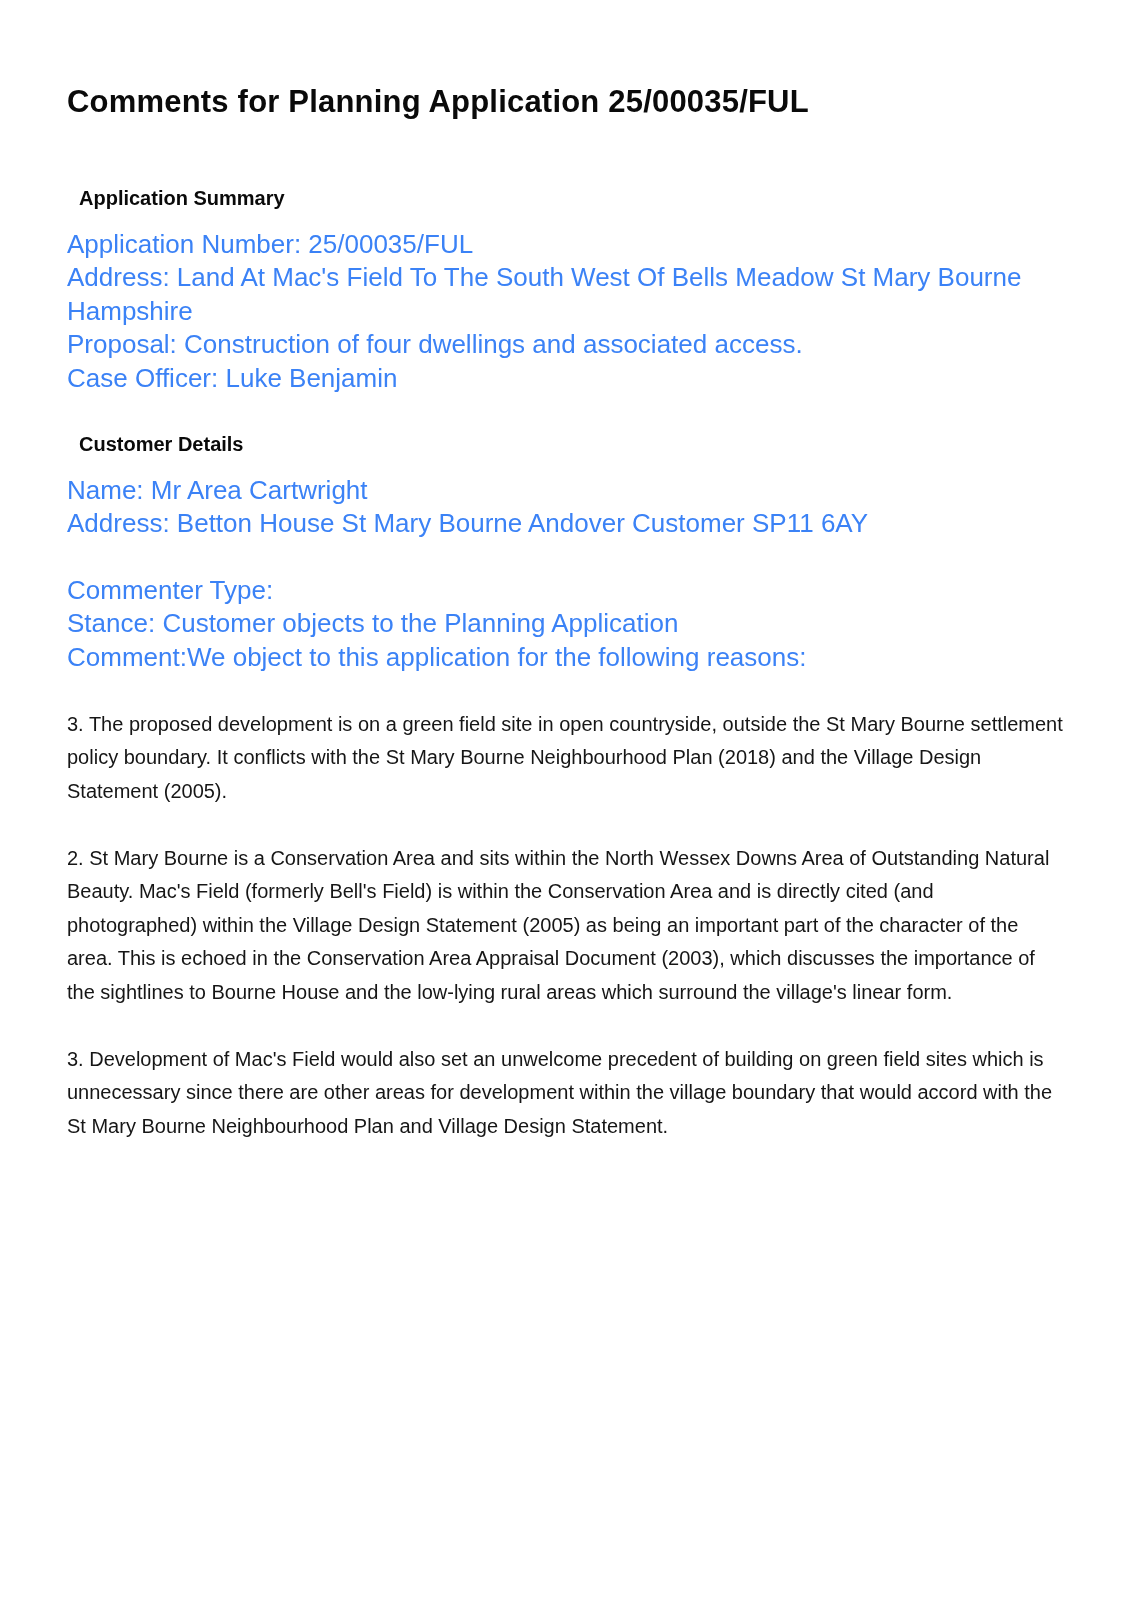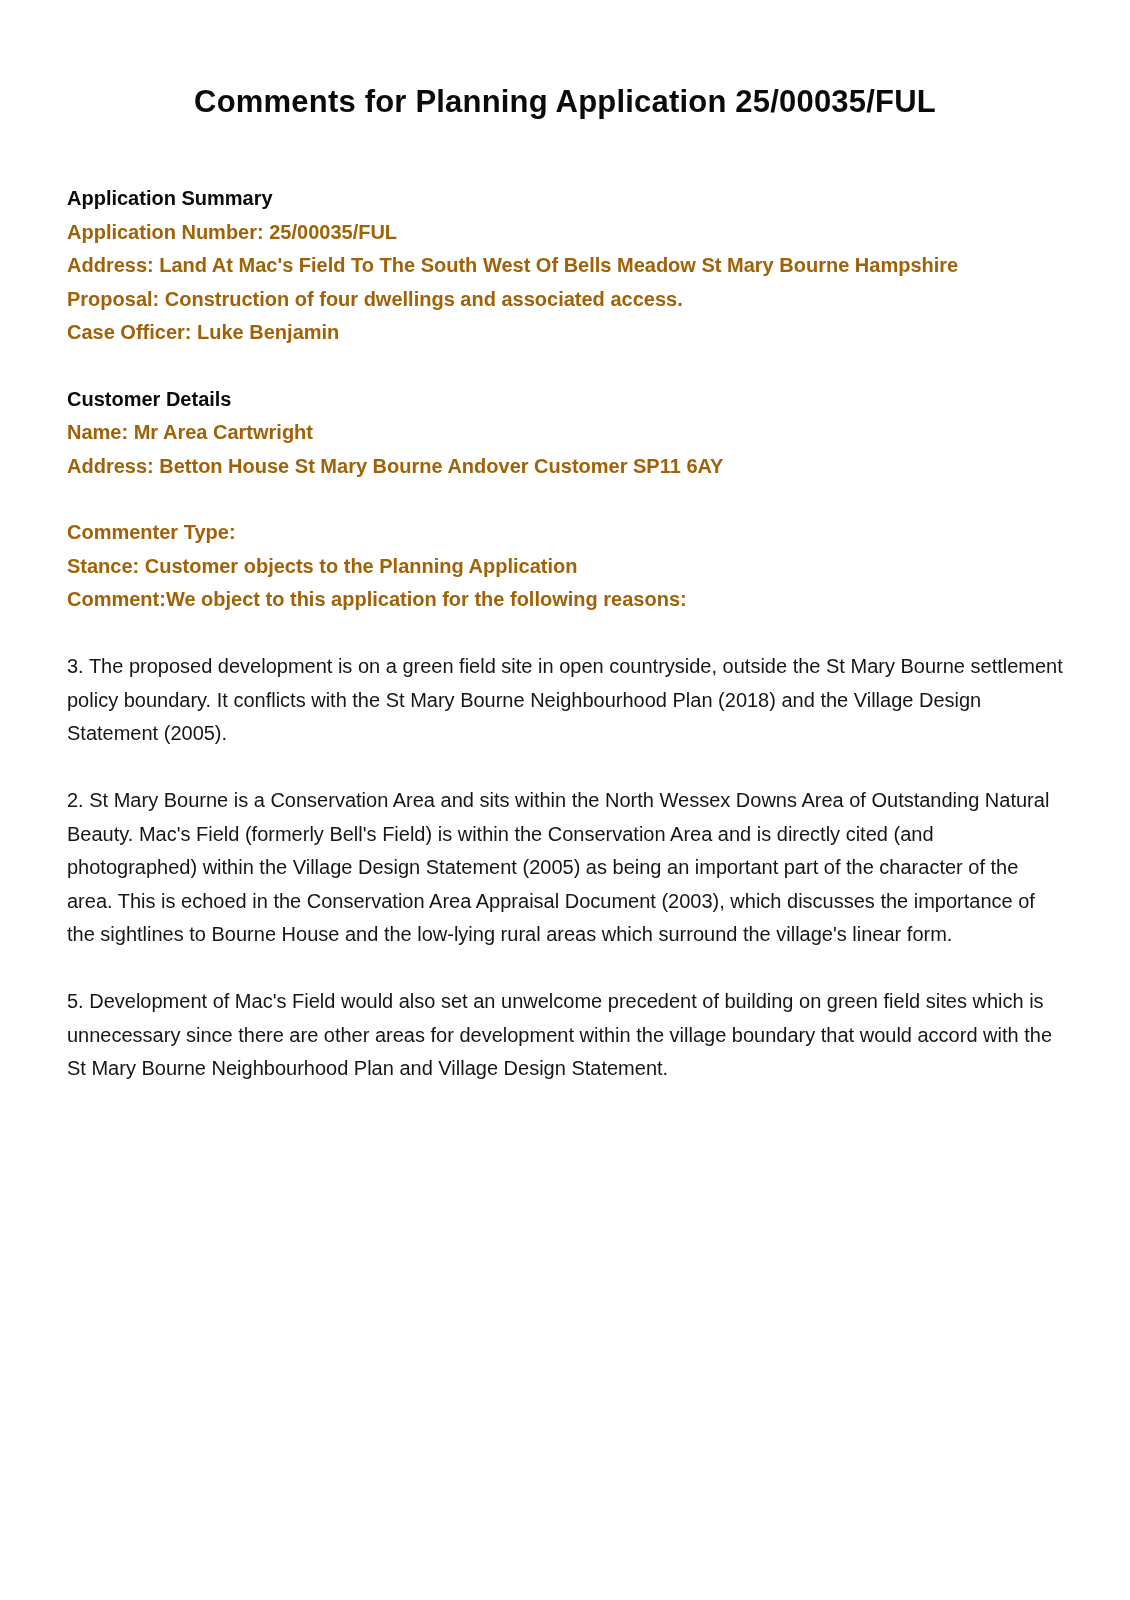--- a/index.html
+++ b/index.html
@@ -14,41 +14,39 @@
     background: #ffffff;
     color: #111111;
     font-family: "Liberation Sans", "DejaVu Sans", sans-serif;
     box-sizing: border-box;
     padding: 84px 67px 0 67px;
     overflow: hidden;
   }
   .doc-title {
     font-size: 31px;
     font-weight: bold;
-    text-align: center;
     letter-spacing: 0.2px;
     margin: 0 0 62px 0;
     color: #0a0a0a;
   }
   .section {
     margin: 0 0 33px 0;
   }
   .section-heading {
     font-size: 20px;
     font-weight: bold;
     line-height: 33.5px;
-    margin: 0;
+    margin: 12px;
     color: #0a0a0a;
   }
   .doc-line {
-    font-size: 20px;
+    font-size: 26px;
     line-height: 33.5px;
     margin: 0;
-    color: #a16207;
-    font-weight: bold;
+    color: #3b82f6;
   }
   .doc-paragraph {
     font-size: 20px;
     line-height: 33.5px;
     margin: 33.5px 0 0 0;
     color: #161616;
     max-width: 996px;
   }
 </style>
 </head>
@@ -72,16 +70,16 @@
     <p class="doc-line">Address: Betton House St Mary Bourne Andover Customer SP11 6AY</p>
   </div>
 
   <div class="section">
     <p class="doc-line">Commenter Type:</p>
     <p class="doc-line">Stance: Customer objects to the Planning Application</p>
     <p class="doc-line">Comment:We object to this application for the following reasons:</p>
 
     <p class="doc-paragraph">3. The proposed development is on a green field site in open countryside, outside the St Mary Bourne settlement policy boundary. It conflicts with the St Mary Bourne Neighbourhood Plan (2018) and the Village Design Statement (2005).</p>
     <p class="doc-paragraph">2. St Mary Bourne is a Conservation Area and sits within the North Wessex Downs Area of Outstanding Natural Beauty. Mac's Field (formerly Bell's Field) is within the Conservation Area and is directly cited (and photographed) within the Village Design Statement (2005) as being an important part of the character of the area. This is echoed in the Conservation Area Appraisal Document (2003), which discusses the importance of the sightlines to Bourne House and the low-lying rural areas which surround the village's linear form.</p>
-    <p class="doc-paragraph">5. Development of Mac's Field would also set an unwelcome precedent of building on green field sites which is unnecessary since there are other areas for development within the village boundary that would accord with the St Mary Bourne Neighbourhood Plan and Village Design Statement.</p>
+    <p class="doc-paragraph">3. Development of Mac's Field would also set an unwelcome precedent of building on green field sites which is unnecessary since there are other areas for development within the village boundary that would accord with the St Mary Bourne Neighbourhood Plan and Village Design Statement.</p>
   </div>
 
 </div>
 
 </body></html>

